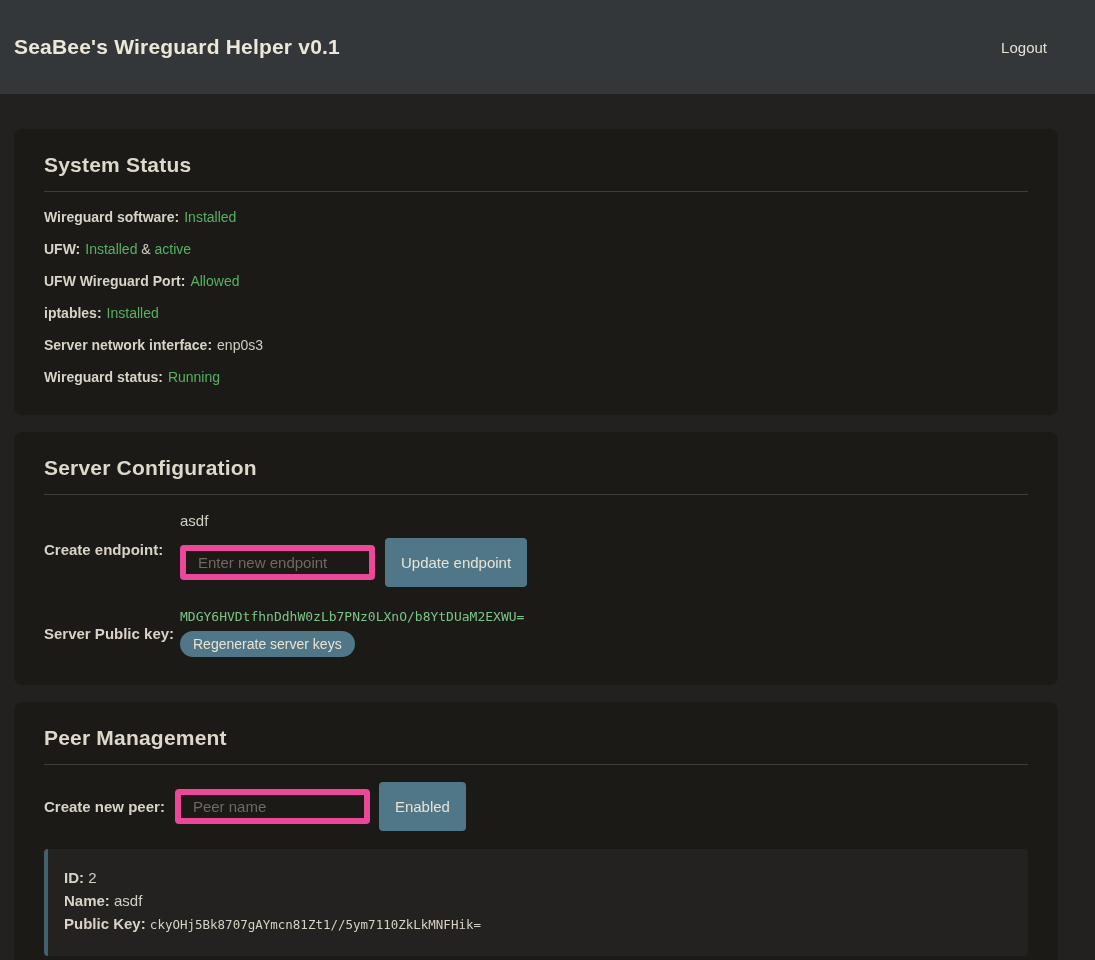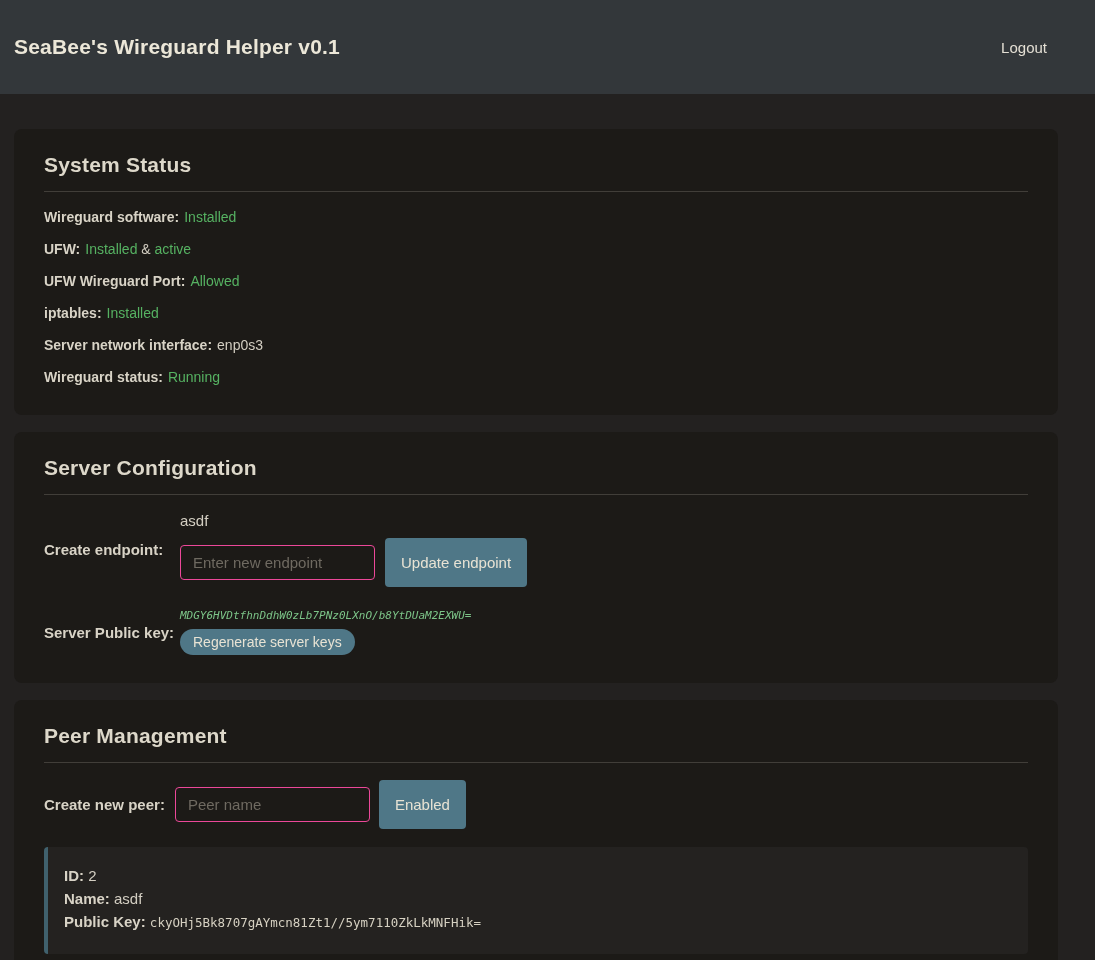--- a/index.html
+++ b/index.html
@@ -49,37 +49,36 @@
   .config-row:last-child { margin-bottom: 0; }
   .config-label {
     width: 136px; flex: 0 0 136px;
     font-size: 15px; font-weight: bold; color: #d8d3c6;
   }
   .config-content { display: flex; flex-direction: column; }
   .current-value { font-size: 15px; color: #d3cec2; margin-bottom: 9px; }
   .input-btn-row { display: flex; align-items: center; gap: 10px; }
   input.text-input {
     width: 195px; height: 35px;
-    background: #1c1a17; border: 1px solid #ec4899; border-radius: 4px;
+    background: #1c1a17; border: 6px solid #ec4899; border-radius: 4px;
     color: #d3cec2; font-size: 15px; padding: 0 12px;
     font-family: "Liberation Sans", sans-serif;
   }
   input.text-input::placeholder { color: #6f6a61; }
   .btn {
     background: var(--button-bg, #4f7787); color: #e8e3d4;
     border: none; border-radius: 4px; cursor: pointer;
     font-family: "Liberation Sans", sans-serif;
   }
   .btn-lg { font-size: 15px; padding: 16px 16px; }
   .btn-sm { font-size: 14px; padding: 5px 13px; border-radius: 13px; }
   .mono-key {
     font-family: "DejaVu Sans Mono", monospace;
-    font-size: 11px; color: var(--key-green, #7cc488);
+    font-size: 13px; color: var(--key-green, #7cc488);
     margin-bottom: 7px;
-    font-style: italic;
   }
   .btn-row { display: flex; }
   
   .create-row { display: flex; align-items: center; margin-bottom: 18px; }
   .create-label {
     font-size: 15px; font-weight: bold; color: #d8d3c6; margin-right: 10px;
   }
   .create-row input.text-input { margin-right: 9px; }
   .peer-card {
     background: var(--card-bg, #242220);

